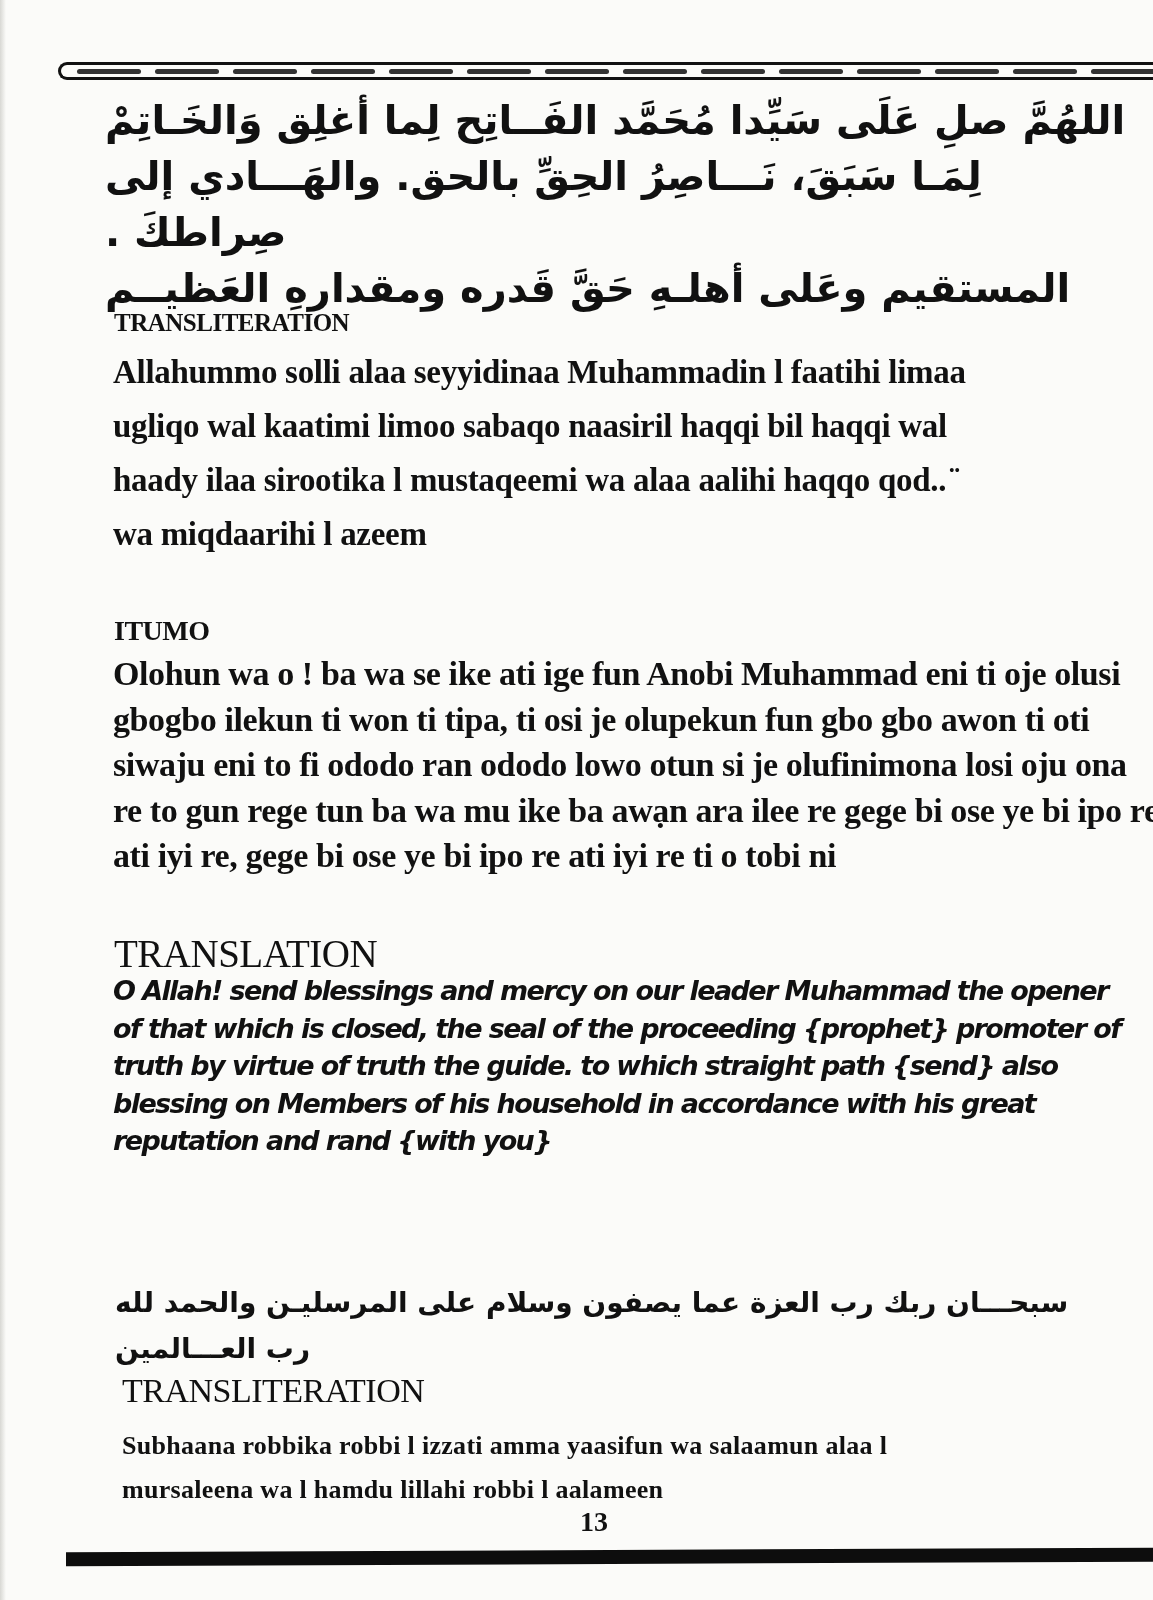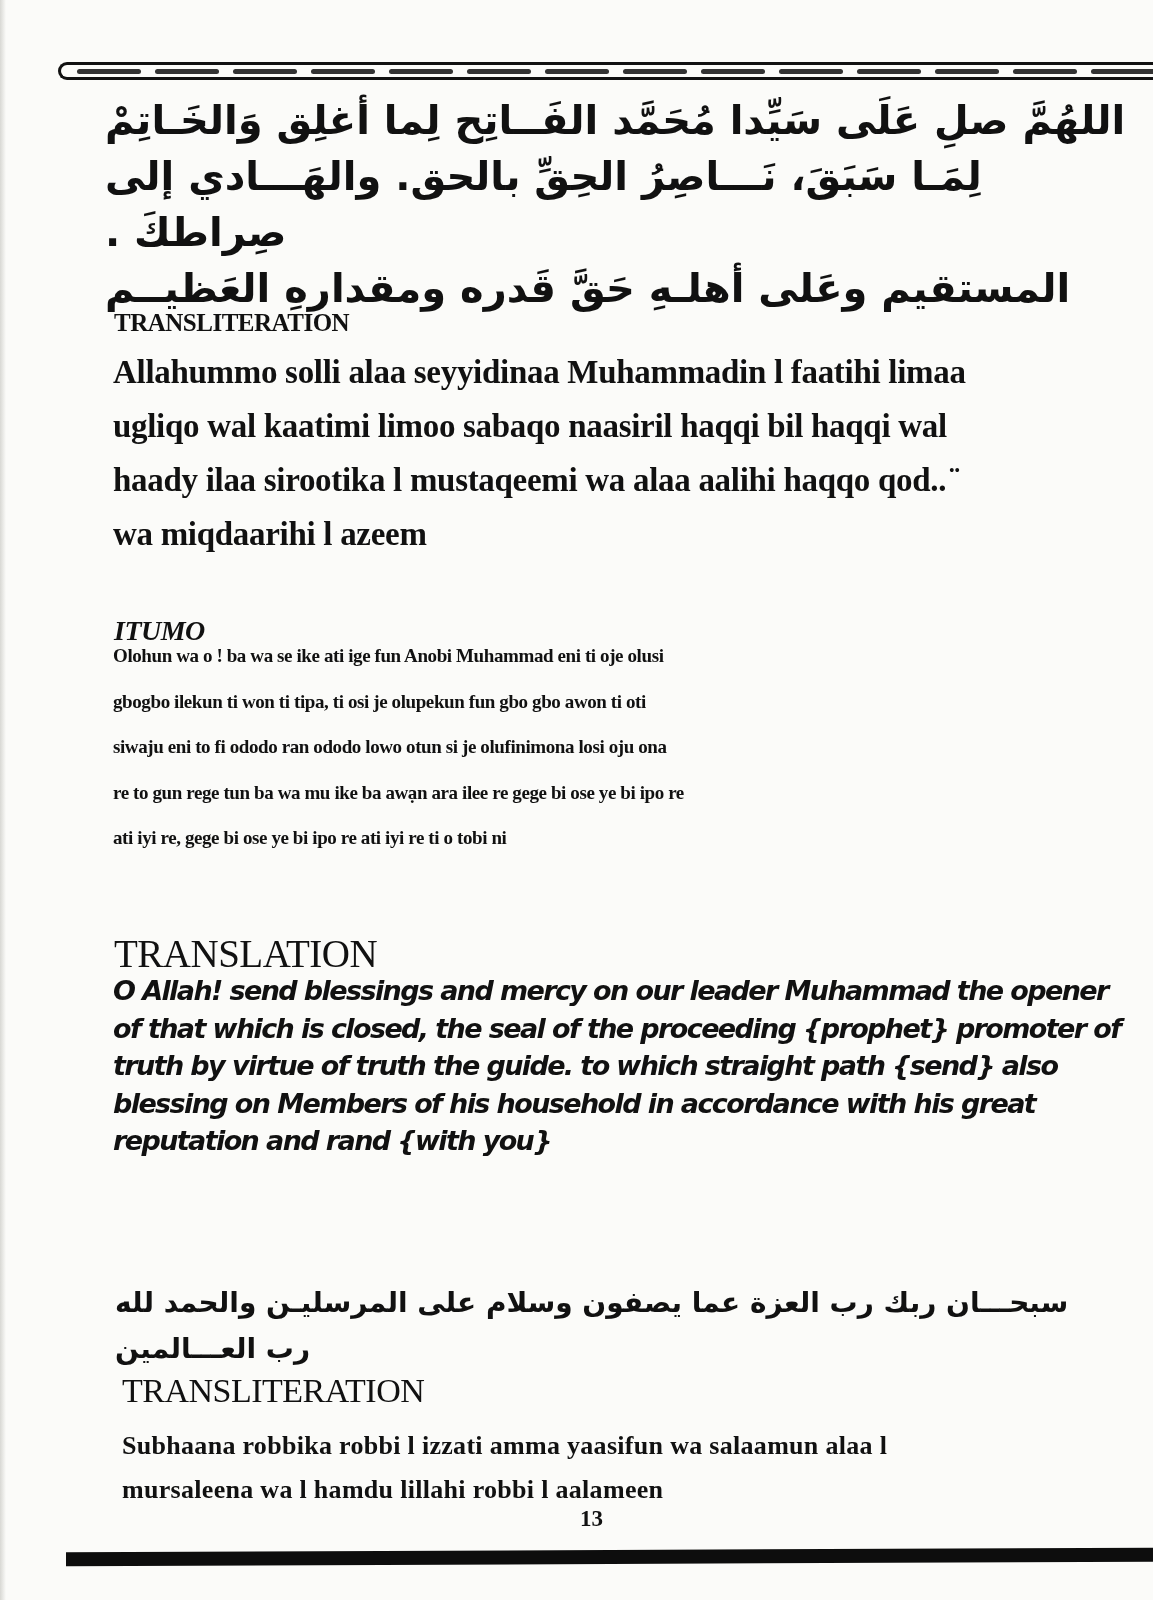--- a/index.html
+++ b/index.html
@@ -91,22 +91,22 @@
       display: block;
     }
     .translit-1 {
       top: 345px;
       font-size: 33px;
       line-height: 54px;
       font-weight: bold;
       letter-spacing: -0.3px;
     }
     .itumo {
-      top: 633px;
-      font-size: 19px;
+      top: 651px;
+      font-size: 34px;
       line-height: 45.5px;
       font-weight: bold;
       letter-spacing: -0.4px;
     }
     .translation {
       top: 972px;
       font-family: "DejaVu Sans", sans-serif;
       font-size: 27px;
       line-height: 37.5px;
       font-weight: bold;
@@ -118,21 +118,21 @@
       top: 1424px;
       font-size: 26px;
       line-height: 44px;
       font-weight: bold;
       letter-spacing: 0.3px;
     }
     .page-number {
       position: absolute;
       left: 580px;
       top: 1506px;
-      font-size: 23px;
+      font-size: 28px;
       font-weight: bold;
     }
     .bottom-border {
       position: absolute;
       left: 66px;
       top: 1550px;
       width: 1087px;
       height: 14px;
       background: #0d0d0d;
       transform: skewY(-0.25deg);
@@ -167,21 +167,21 @@
 </div>
 
 <div class="heading-small" style="top:309px;">TRANSLITERATION</div>
 <div class="para translit-1">
   <span class="line">Allahummo solli alaa seyyidinaa Muhammadin l faatihi limaa</span>
   <span class="line">ugliqo wal kaatimi limoo sabaqo naasiril haqqi bil haqqi wal</span>
   <span class="line">haady ilaa sirootika l mustaqeemi wa alaa aalihi haqqo qod.. ̈</span>
   <span class="line">wa miqdaarihi l azeem</span>
 </div>
 
-<div class="heading-small" style="top:615px; font-size:28px;font-style:italic;">ITUMO</div>
+<div class="heading-small" style="top:615px; font-size:28px;">ITUMO</div>
 <div class="para itumo">
   <span class="line">Olohun wa o ! ba wa se ike ati ige fun Anobi Muhammad eni ti oje olusi</span>
   <span class="line">gbogbo ilekun ti won ti tipa, ti osi je olupekun fun gbo gbo awon ti oti</span>
   <span class="line">siwaju eni to fi ododo ran ododo lowo otun si je olufinimona losi oju ona</span>
   <span class="line">re to gun rege tun ba wa mu ike ba awạn ara ilee re gege bi ose ye bi ipo re</span>
   <span class="line">ati iyi re, gege bi ose ye bi ipo re ati iyi re ti o tobi ni</span>
 </div>
 
 <div class="heading-small" style="top:931px; font-size:39px; font-weight:normal;">TRANSLATION</div>
 <div class="para translation">

